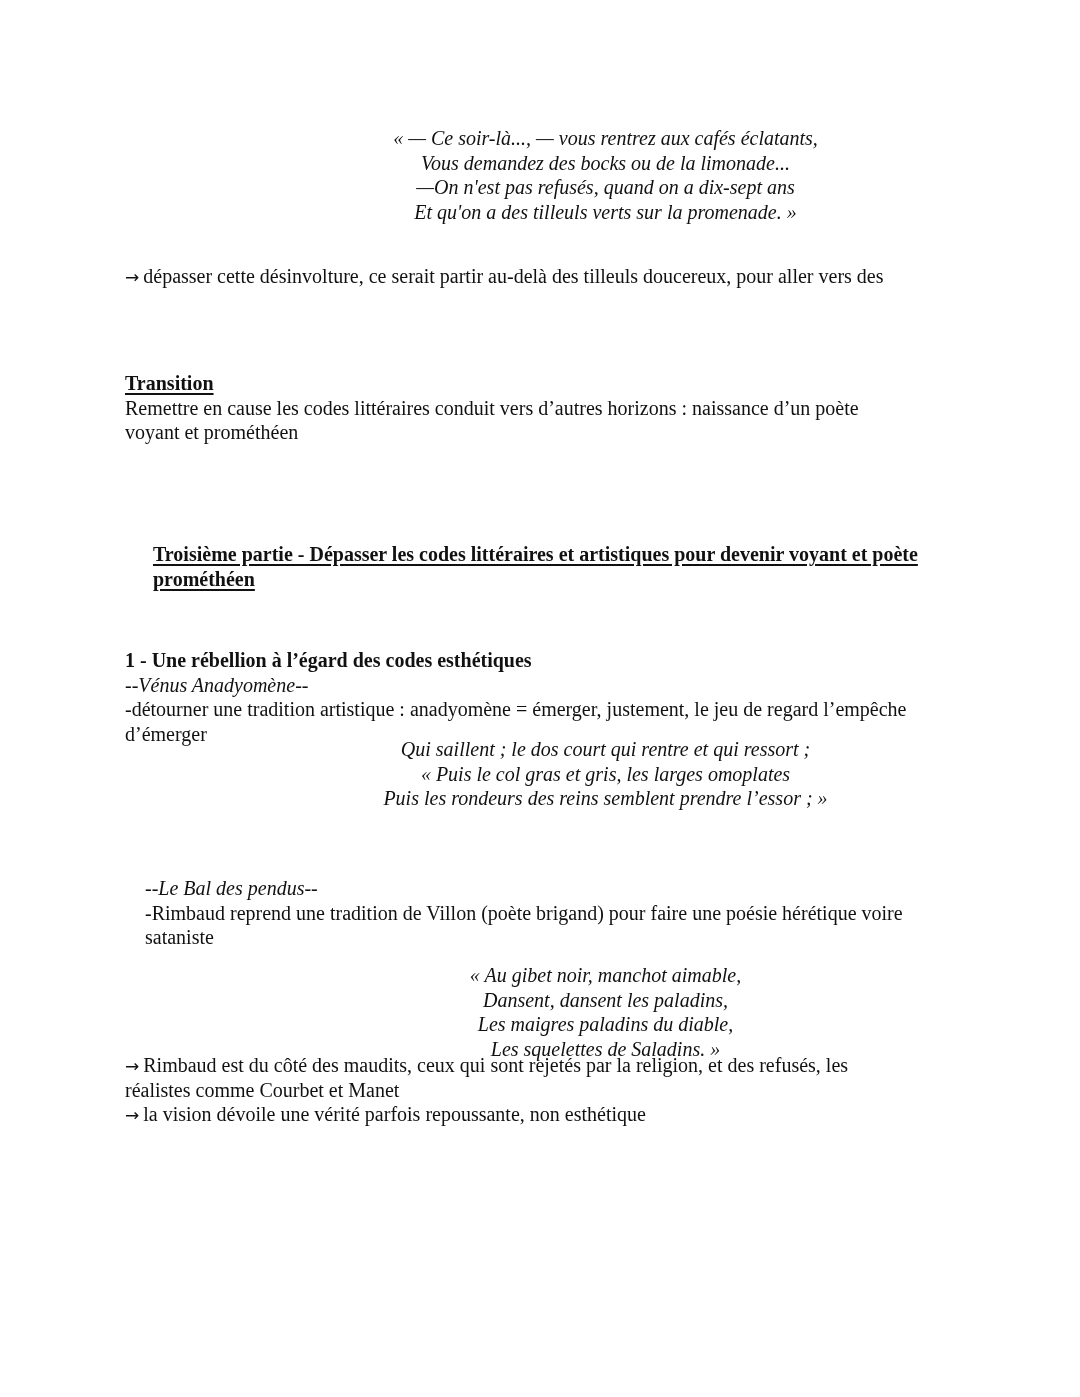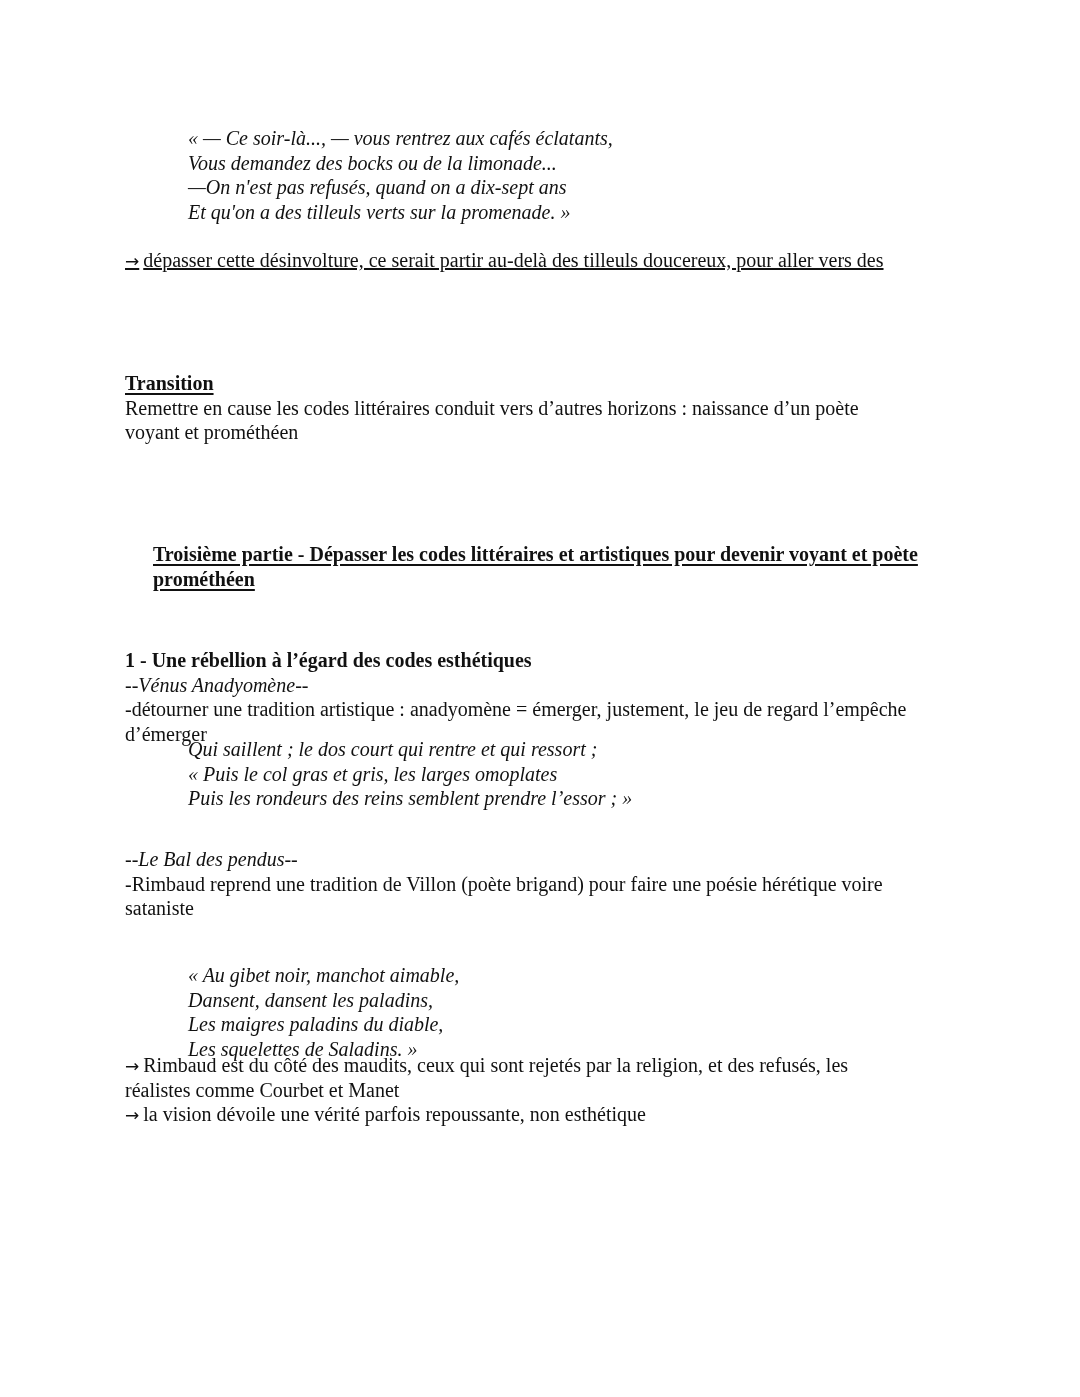--- a/index.html
+++ b/index.html
@@ -29,20 +29,21 @@
       width: 835px;
     }
     .line {
       display: block;
       white-space: nowrap;
       height: 24.5px;
     }
     .quote {
       left: 63px;
       font-style: italic;
+      text-align: center;
     }
     .italic { font-style: italic; }
     .bold { font-weight: bold; }
     .underline {
       text-decoration: underline;
       text-decoration-thickness: 2px;
       text-underline-offset: 3px;
     }
     .arrow {
       font-family: "DejaVu Sans", sans-serif;
@@ -55,21 +56,21 @@
 
 <div class="page">
 
   <div class="block quote" style="top:126px;">
     <span class="line">« — Ce soir-là..., — vous rentrez aux cafés éclatants,</span>
     <span class="line">Vous demandez des bocks ou de la limonade...</span>
     <span class="line">—On n'est pas refusés, quand on a dix-sept ans</span>
     <span class="line">Et qu'on a des tilleuls verts sur la promenade. »</span>
   </div>
 
-  <div class="block" style="top:248px;text-decoration:underline;">
+  <div class="block" style="top:264px;">
     <span class="line">
       <span class="arrow">→</span><span>dépasser cette désinvolture, ce serait partir au-delà des tilleuls doucereux, pour aller vers des</span>
     </span>
   </div>
 
   <div class="block" style="top:371px;">
     <span class="line"><span class="bold underline">Transition</span></span>
     <span class="line">Remettre en cause les codes littéraires conduit vers d’autres horizons : naissance d’un poète</span>
     <span class="line">voyant et prométhéen</span>
   </div>
@@ -85,21 +86,21 @@
     <span class="line">-détourner une tradition artistique : anadyomène = émerger, justement, le jeu de regard l’empêche</span>
     <span class="line">d’émerger</span>
   </div>
 
   <div class="block quote" style="top:737px;">
     <span class="line">Qui saillent ; le dos court qui rentre et qui ressort ;</span>
     <span class="line">« Puis le col gras et gris, les larges omoplates</span>
     <span class="line">Puis les rondeurs des reins semblent prendre l’essor ; »</span>
   </div>
 
-  <div class="block" style="top:847px;">
+  <div class="block" style="top:876px;margin-left:20px;">
     <span class="line italic">--Le Bal des pendus--</span>
     <span class="line">-Rimbaud reprend une tradition de Villon (poète brigand) pour faire une poésie hérétique voire</span>
     <span class="line">sataniste</span>
   </div>
 
   <div class="block quote" style="top:932px;margin-top:31px;">
     <span class="line">« Au gibet noir, manchot aimable,</span>
     <span class="line">Dansent, dansent les paladins,</span>
     <span class="line">Les maigres paladins du diable,</span>
     <span class="line">Les squelettes de Saladins. »</span>

